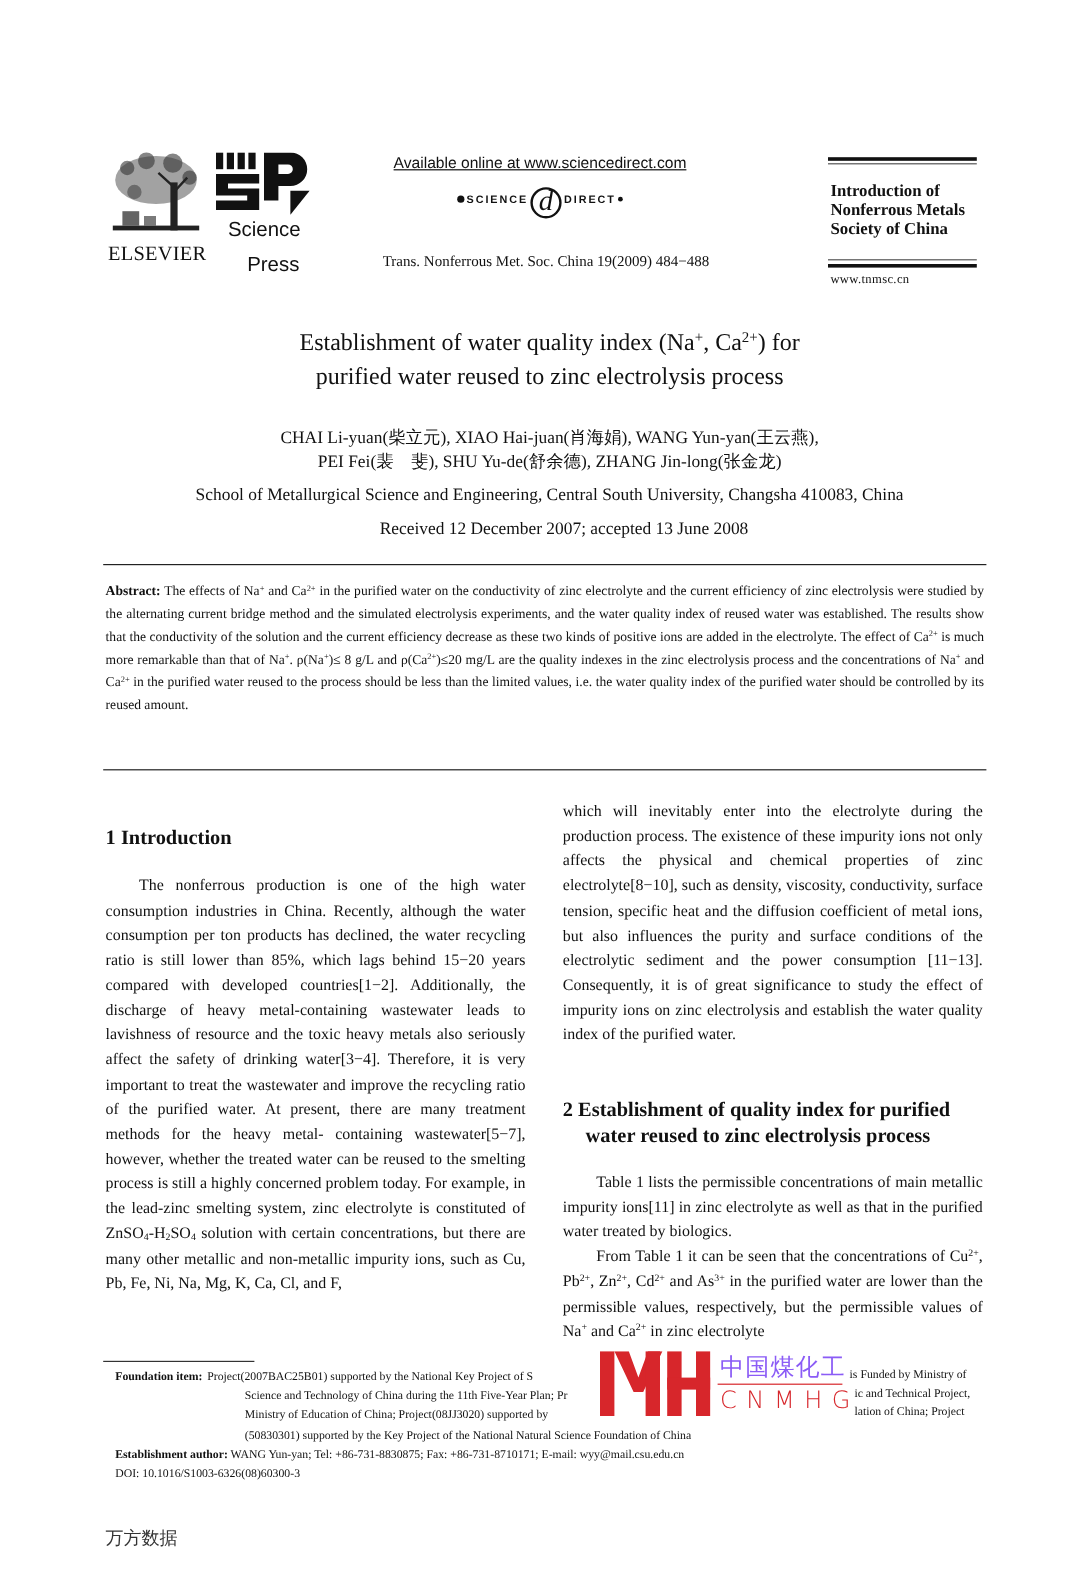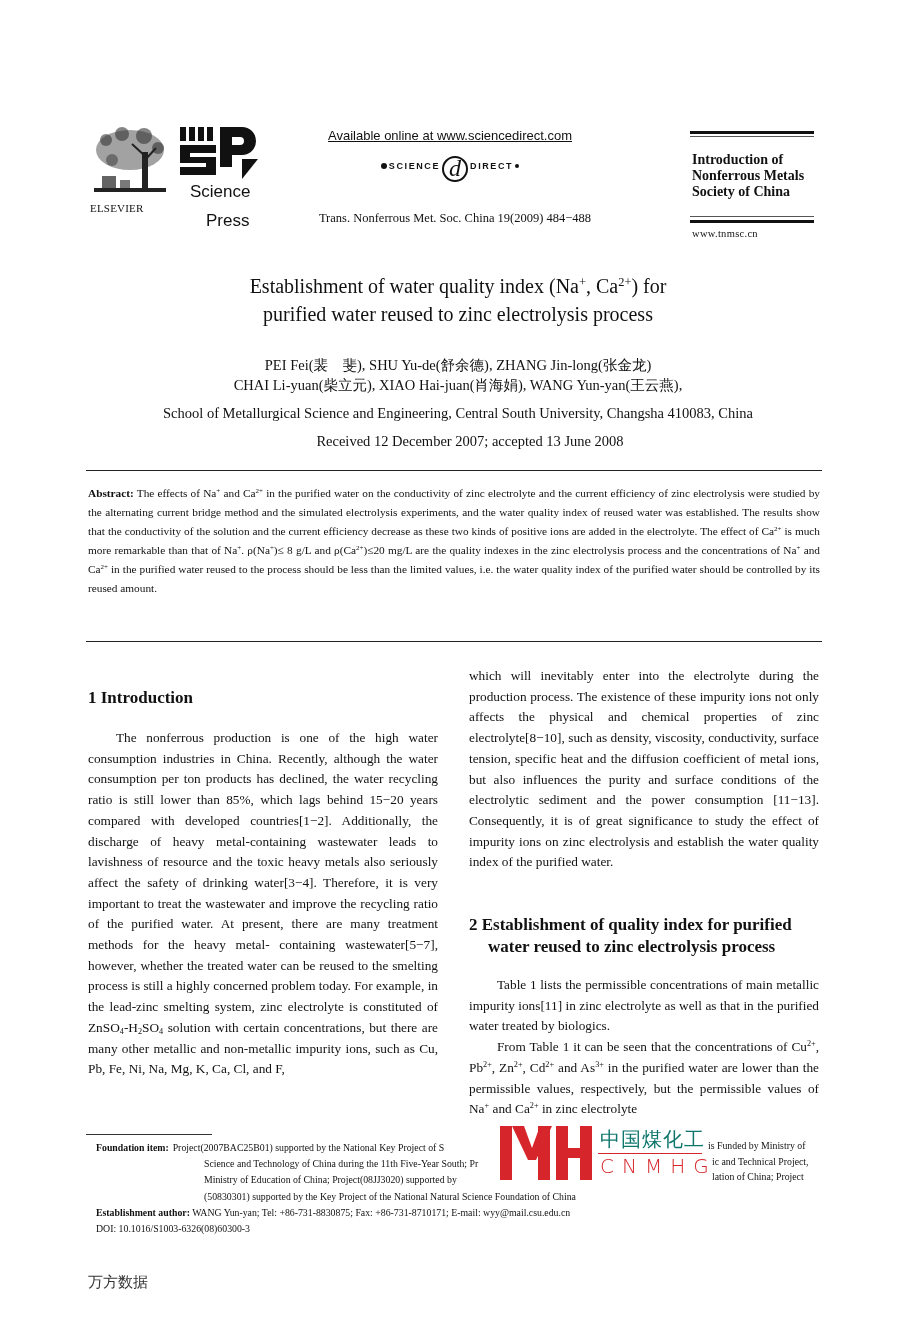--- a/index.html
+++ b/index.html
@@ -4,21 +4,21 @@
 <style>
   html, body { margin: 0; padding: 0; background: #ffffff; }
   body { width: 904px; height: 1320px; position: relative; overflow: hidden; color: #111; font-family: "Liberation Serif", serif; }
   .abs { position: absolute; }
   sup { font-size: 0.62em; line-height: 0; vertical-align: 0.55em; }
   sub { font-size: 0.62em; line-height: 0; vertical-align: -0.2em; }
 
   
   .elsevier-logo { left: 88px; top: 124px; width: 88px; height: 96px; }
   .elsevier-tree { position: absolute; left: 4px; top: 2px; width: 76px; height: 72px; }
-  .elsevier-word { position: absolute; left: 2px; top: 78px; font-size: 11px; letter-spacing: 0.2px; }
+  .elsevier-word { position: absolute; left: 2px; top: 78px; font-size: 17px; letter-spacing: 0.2px; }
   .sp-logo { left: 180px; top: 127px; width: 80px; height: 96px; }
   .sp-word { position: absolute; left: 10px; font-family: "Liberation Sans", sans-serif; font-size: 17px; line-height: 18px; }
 
   .avail { left: 300px; top: 128px; width: 300px; text-align: center; font-family: "Liberation Sans", sans-serif; font-size: 13px; text-decoration: underline; }
   .sd-logo { left: 350px; top: 148px; width: 200px; height: 36px; font-family: "Liberation Sans", sans-serif; font-weight: bold; font-size: 9px; letter-spacing: 1.6px; display: flex; align-items: center; justify-content: center; }
   .sd-at { font-family: "Liberation Serif", serif; font-style: italic; font-size: 30px; font-weight: normal; margin: 0 2px; letter-spacing: 0; line-height: 30px; }
   .citation { left: 300px; top: 211px; width: 310px; text-align: center; font-size: 12.5px; }
 
   .journal-rule { left: 690px; width: 124px; height: 0; }
   .journal-title { left: 692px; top: 152px; font-size: 14px; font-weight: bold; line-height: 16px; }
@@ -42,21 +42,21 @@
   .h1 { font-size: 17px; font-weight: bold; line-height: 22px; font-family: Liberation Serif, serif; }
 
   .fn-rule { left: 86px; top: 1134px; width: 126px; border-top: 1px solid #333; height: 0; }
   .footnotes { left: 96px; top: 1140px; width: 726px; font-size: 9.8px; line-height: 16.2px; }
   .fn-row { display: flex; }
   .fn-label { font-weight: bold; white-space: nowrap; }
   .fn-indent { padding-left: 108px; }
 
   .watermark { left: 498px; top: 1126px; width: 330px; height: 56px; background: transparent; }
   .wm-bg { position: absolute; left: 0; top: 0; width: 330px; height: 56px; background: #fff; }
-  .wm-text-cn { position: absolute; left: 102px; top: 0px; font-family: "DejaVu Sans", sans-serif; font-size: 20px; color: #0f766e; letter-spacing: 1px; }
+  .wm-text-cn { position: absolute; left: 102px; top: 0px; font-family: "DejaVu Sans", sans-serif; font-size: 20px; color: #8b5cf6; letter-spacing: 1px; }
   .wm-line { position: absolute; left: 100px; top: 27px; width: 104px; border-top: 1.5px solid #d7262b; }
   .wm-text-en { position: absolute; left: 102px; top: 28px; font-family: "DejaVu Sans", sans-serif; font-size: 20px; color: #d7262b; letter-spacing: 8px; font-weight: 300; }
   .wm-trail { position: absolute; font-size: 9.8px; color: #111; }
 
   .wanfang { left: 88px; top: 1273px; font-family: "DejaVu Sans", sans-serif; font-size: 15px; color: #333; }
 </style>
 </head>
 <body>
 
 <div class="abs elsevier-logo">
@@ -118,22 +118,22 @@
 <div class="abs journal-rule" style="top:216px;border-top:1px solid #555;"></div>
 <div class="abs journal-rule" style="top:220px;border-top:3px solid #111;"></div>
 <div class="abs journal-url">www.tnmsc.cn</div>
 
 <div class="abs title">
   <div><span>Establishment of water quality index (Na</span><sup>+</sup><span>, Ca</span><sup>2+</sup><span>) for</span></div>
   <div>purified water reused to zinc electrolysis process</div>
 </div>
 
 <div class="abs authors">
+  <div>CHAI Li-yuan(柴立元), XIAO Hai-juan(肖海娟), WANG Yun-yan(王云燕),</div>
   <div>PEI Fei(裴　斐), SHU Yu-de(舒余德), ZHANG Jin-long(张金龙)</div>
-  <div>CHAI Li-yuan(柴立元), XIAO Hai-juan(肖海娟), WANG Yun-yan(王云燕),</div>
 </div>
 
 <div class="abs affil">School of Metallurgical Science and Engineering, Central South University, Changsha 410083, China</div>
 <div class="abs received">Received 12 December 2007; accepted 13 June 2008</div>
 
 <div class="abs hrule" style="top:470px;"></div>
 
 <div class="abs abstract">
   <div><b>Abstract:</b><span> The effects of Na</span><sup>+</sup><span> and Ca</span><sup>2+</sup><span> in the purified water on the conductivity of zinc electrolyte and the current efficiency of zinc electrolysis were studied by the alternating current bridge method and the simulated electrolysis experiments, and the water quality index of reused water was established. The results show that the conductivity of the solution and the current efficiency decrease as these two kinds of positive ions are added in the electrolyte. The effect of Ca</span><sup>2+</sup><span> is much more remarkable than that of Na</span><sup>+</sup><span>. ρ(Na</span><sup>+</sup><span>)≤ 8 g/L and ρ(Ca</span><sup>2+</sup><span>)≤20 mg/L are the quality indexes in the zinc electrolysis process and the concentrations of Na</span><sup>+</sup><span> and Ca</span><sup>2+</sup><span> in the purified water reused to the process should be less than the limited values, i.e. the water quality index of the purified water should be controlled by its reused amount.</span></div>
 </div>
@@ -158,21 +158,21 @@
   <p class="indent">Table 1 lists the permissible concentrations of main metallic impurity ions[11] in zinc electrolyte as well as that in the purified water treated by biologics.</p>
   <p class="indent"><span>From Table 1 it can be seen that the concentrations of Cu</span><sup>2+</sup><span>, Pb</span><sup>2+</sup><span>, Zn</span><sup>2+</sup><span>, Cd</span><sup>2+</sup><span> and As</span><sup>3+</sup><span> in the purified water are lower than the permissible values, respectively, but the permissible values of Na</span><sup>+</sup><span> and Ca</span><sup>2+</sup><span> in zinc electrolyte</span></p>
 </div>
 
 <div class="abs fn-rule"></div>
 <div class="abs footnotes">
   <div class="fn-row">
     <span class="fn-label">Foundation item:</span>
     <span style="padding-left:4px;">Project(2007BAC25B01) supported by the National Key Project of S</span>
   </div>
-  <div class="fn-indent">Science and Technology of China during the 11th Five-Year South; Pr</div>
+  <div class="fn-indent">Science and Technology of China during the 11th Five-Year Plan; Pr</div>
   <div class="fn-indent">Ministry of Education of China; Project(08JJ3020) supported by</div>
   <div class="fn-indent">(50830301) supported by the Key Project of the National Natural Science Foundation of China</div>
   <div><b class="fn-label">Establishment author:</b><span> WANG Yun-yan; Tel: +86-731-8830875; Fax: +86-731-8710171; E-mail: wyy@mail.csu.edu.cn</span></div>
   <div>DOI: 10.1016/S1003-6326(08)60300-3</div>
 </div>
 
 <div class="abs watermark">
   <div class="wm-bg" style="left:0;width:96px;background:transparent;"></div>
   <svg style="position:absolute;left:2px;top:0;" width="92" height="54" viewBox="0 0 92 54">
     <g fill="#d7262b">

